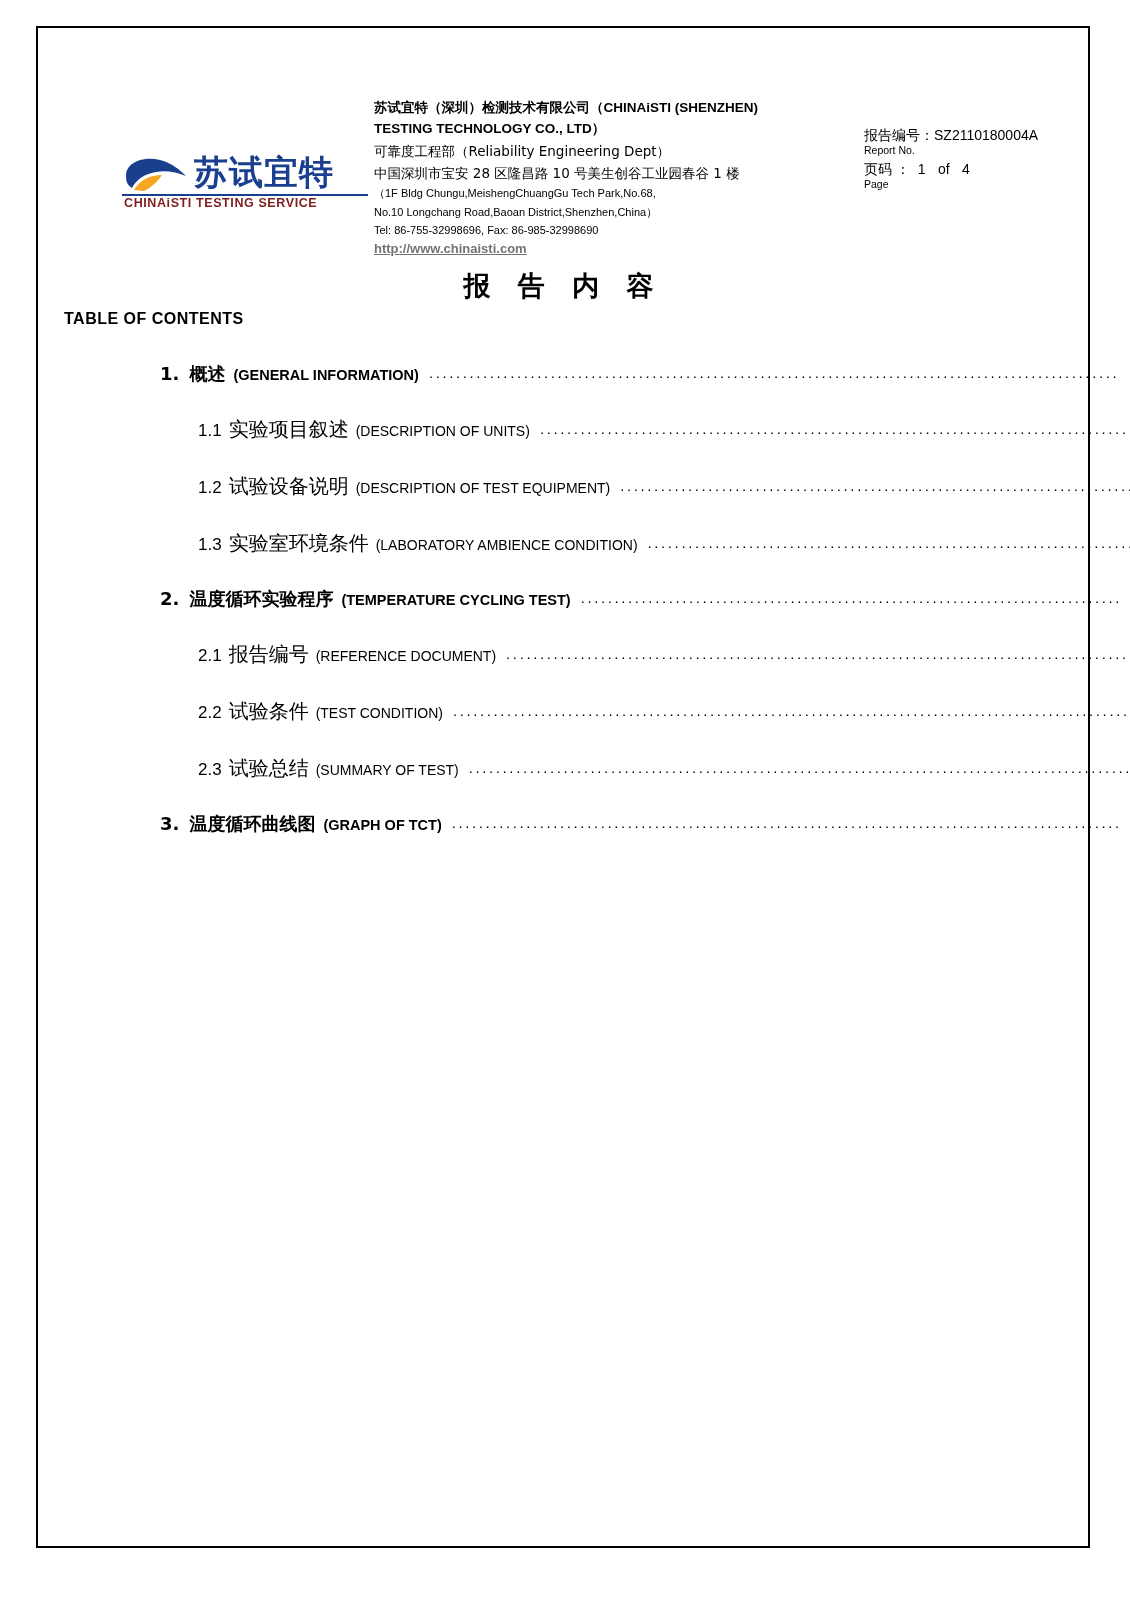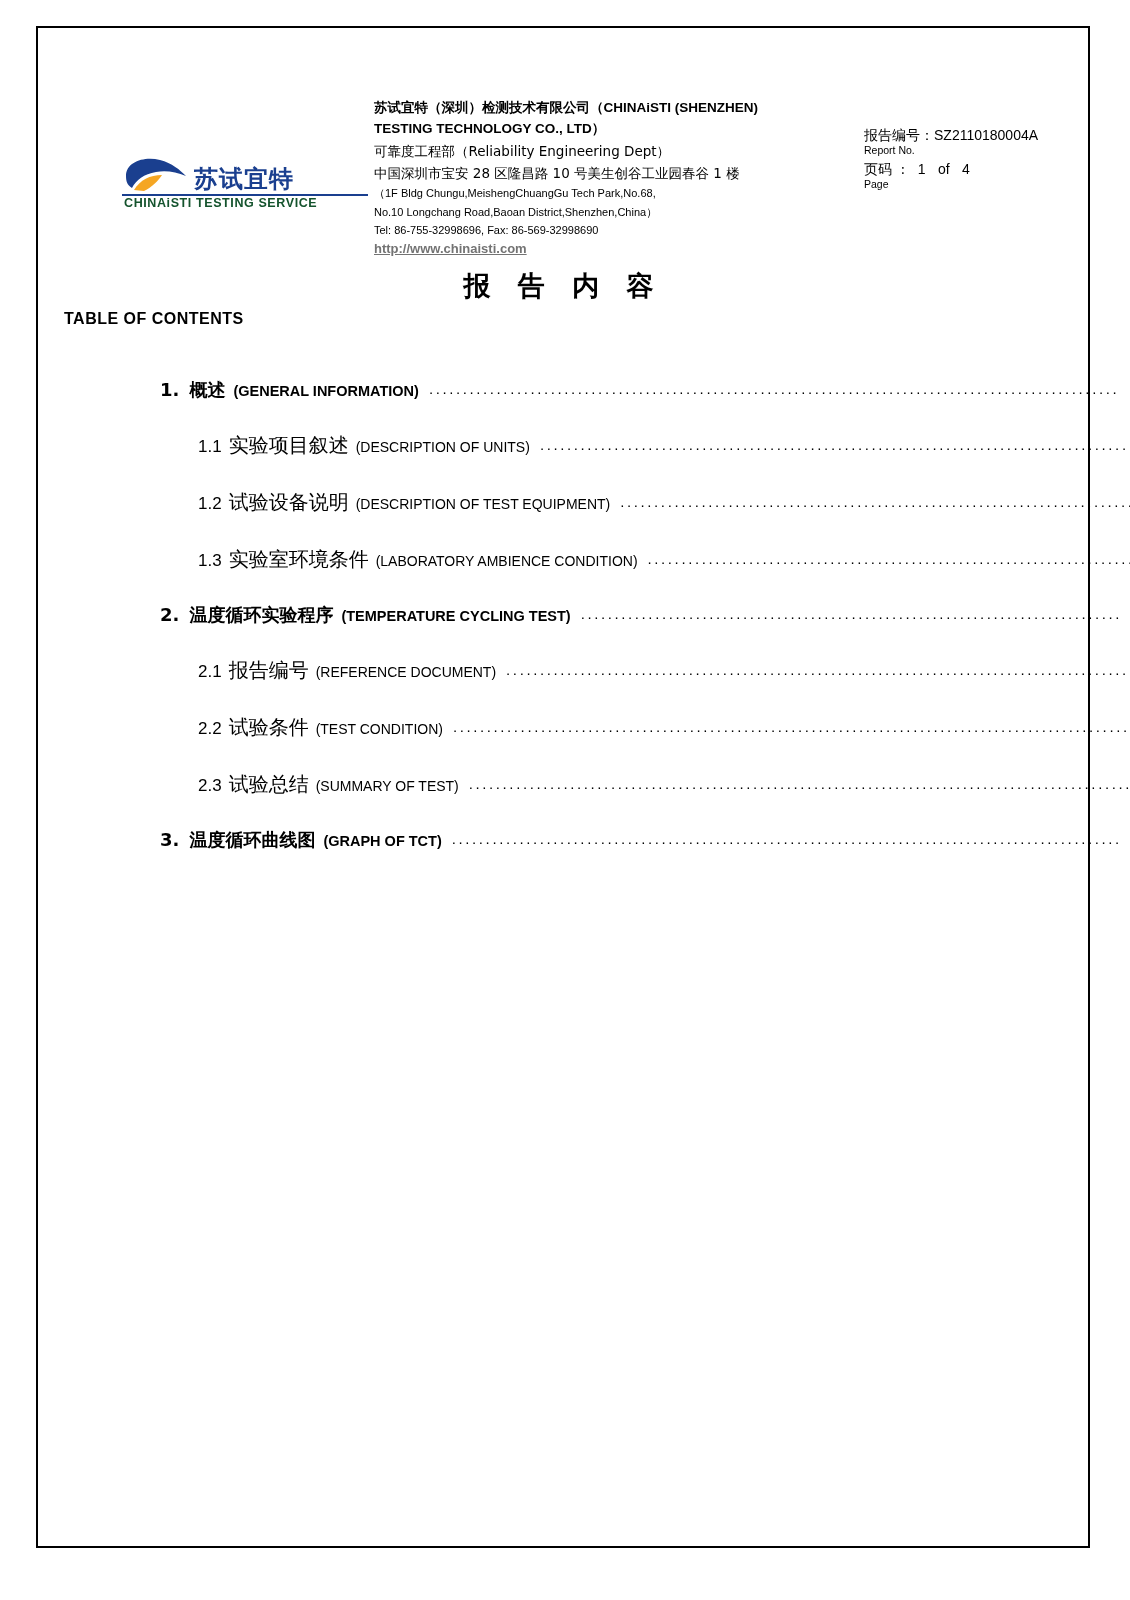--- a/index.html
+++ b/index.html
@@ -47,35 +47,35 @@
   .logo-swoosh {
     position: absolute;
     left: 0;
     top: 4px;
     width: 68px;
     height: 40px;
   }
   .logo-cn {
     position: absolute;
     left: 72px;
-    top: 13px;
-    font-size: 24px;
+    top: 0px;
+    font-size: 34px;
     font-weight: bold;
     letter-spacing: 1px;
     color: #1a3f8f;
     font-family: "DejaVu Sans", sans-serif;
   }
   .logo-en {
     position: absolute;
     left: 2px;
     top: 46px;
     font-size: 12.5px;
     font-weight: bold;
     letter-spacing: 0.6px;
-    color: #14532d;
+    color: #7f1d1d;
     font-family: "Liberation Sans", sans-serif;
   }
   .logo-rule {
     position: absolute;
     left: 0px;
     top: 44px;
     width: 246px;
     height: 2px;
     background: #1a3f8f;
   }
@@ -154,21 +154,21 @@
     text-align: left;
     font-size: 16px;
     font-weight: bold;
     letter-spacing: 0.5px;
     font-family: "Liberation Sans", sans-serif;
     margin-top: 6px;
   }
 
   
   .toc {
-    margin-top: 50px;
+    margin-top: 34px;
     padding: 0 12px 0 6px;
   }
   .toc-row {
     display: flex;
     align-items: baseline;
     width: 100%;
   }
   .toc-row.level1 {
     margin-top: 30px;
     padding-left: 90px;
@@ -252,21 +252,21 @@
         <div class="logo-rule"></div>
         <div class="logo-en">CHINAiSTI TESTING SERVICE</div>
       </div>
 
       <div class="company-block">
         <div class="company-title">苏试宜特（深圳）检测技术有限公司（CHINAiSTI (SHENZHEN) TESTING TECHNOLOGY CO., LTD）</div>
         <div class="company-line">可靠度工程部（Reliability Engineering Dept）</div>
         <div class="company-line">中国深圳市宝安 28 区隆昌路 10 号美生创谷工业园春谷 1 楼</div>
         <div class="company-line en">（1F Bldg Chungu,MeishengChuangGu Tech Park,No.68,</div>
         <div class="company-line en">No.10 Longchang Road,Baoan District,Shenzhen,China）</div>
-        <div class="company-line en">Tel: 86-755-32998696, Fax: 86-569-32998690</div>
+        <div class="company-line en">Tel: 86-755-32998696, Fax: 86-985-32998690</div>
         <a class="company-url" href="#">http://www.chinaisti.com</a>
       </div>
 
       <div class="report-meta">
         <div class="meta-row">
           <span class="meta-cn">报告编号：</span><span class="meta-val">SZ2110180004A</span>
           <span class="meta-en">Report No.</span>
         </div>
         <div class="meta-row">
           <span class="meta-cn">页码</span>

